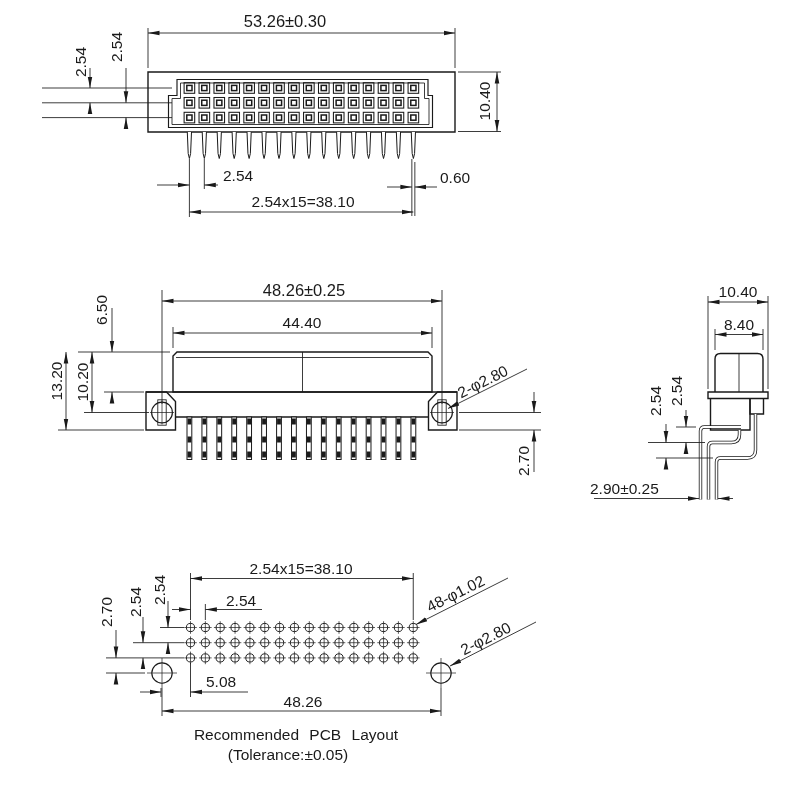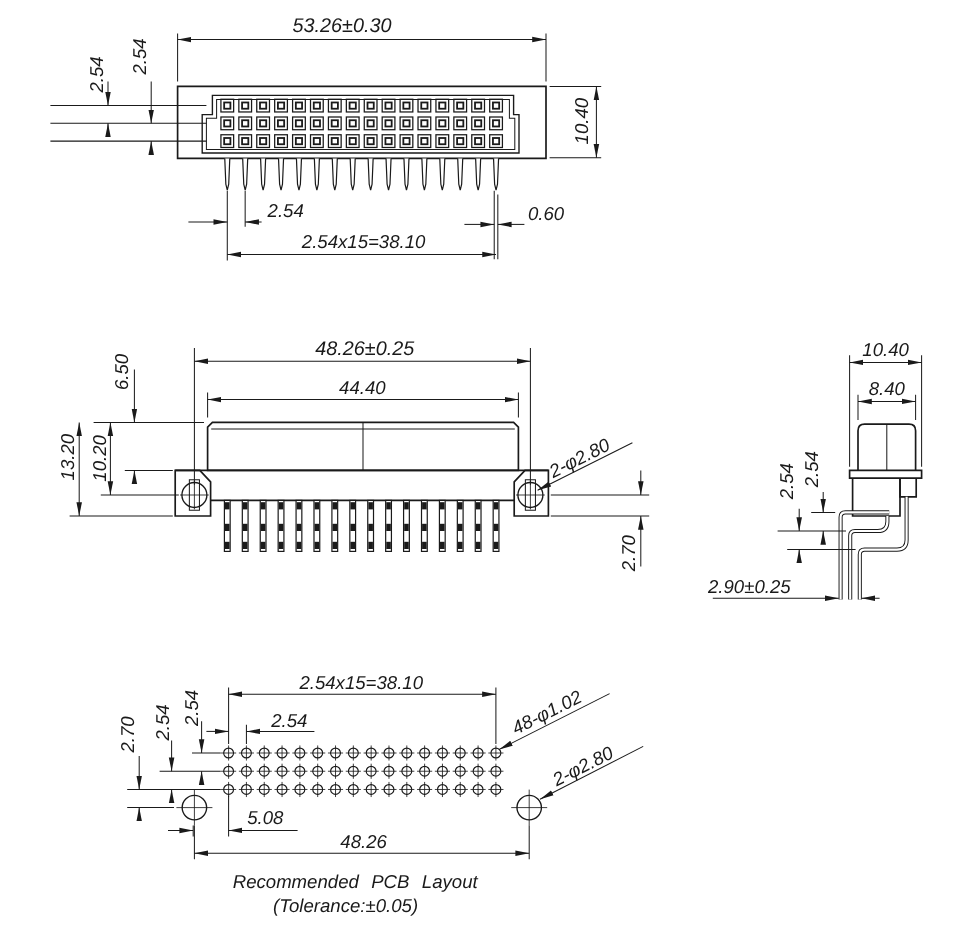--- a/index.html
+++ b/index.html
@@ -1,16 +1,16 @@
 <!DOCTYPE html>
 <html><head>
 <meta charset="utf-8">
 <style>
   html,body{margin:0;padding:0;background:#ffffff;}
-  .page{width:778px;height:787px;background:#fff;position:relative;overflow:hidden;font-style:italic;}
+  .page{width:778px;height:787px;background:#fff;position:relative;overflow:hidden;}
   svg{display:block;}
   .o{fill:none;stroke:#1a1a1a;stroke-width:1.4;}
   .m{fill:none;stroke:#1a1a1a;stroke-width:1.15;}
   .t{fill:none;stroke:#1a1a1a;stroke-width:0.85;}
   .d{fill:none;stroke:#1a1a1a;stroke-width:0.85;}
   .h{fill:none;stroke:#1a1a1a;stroke-width:0.7;}
   .cc{fill:none;stroke:#1a1a1a;stroke-width:1.05;}
   .ci{fill:none;stroke:#1a1a1a;stroke-width:1.5;}
   .fp{fill:#ffffff;stroke:#1a1a1a;stroke-width:1;}
   .ep{fill:#ffffff;stroke:#1a1a1a;stroke-width:1;}

